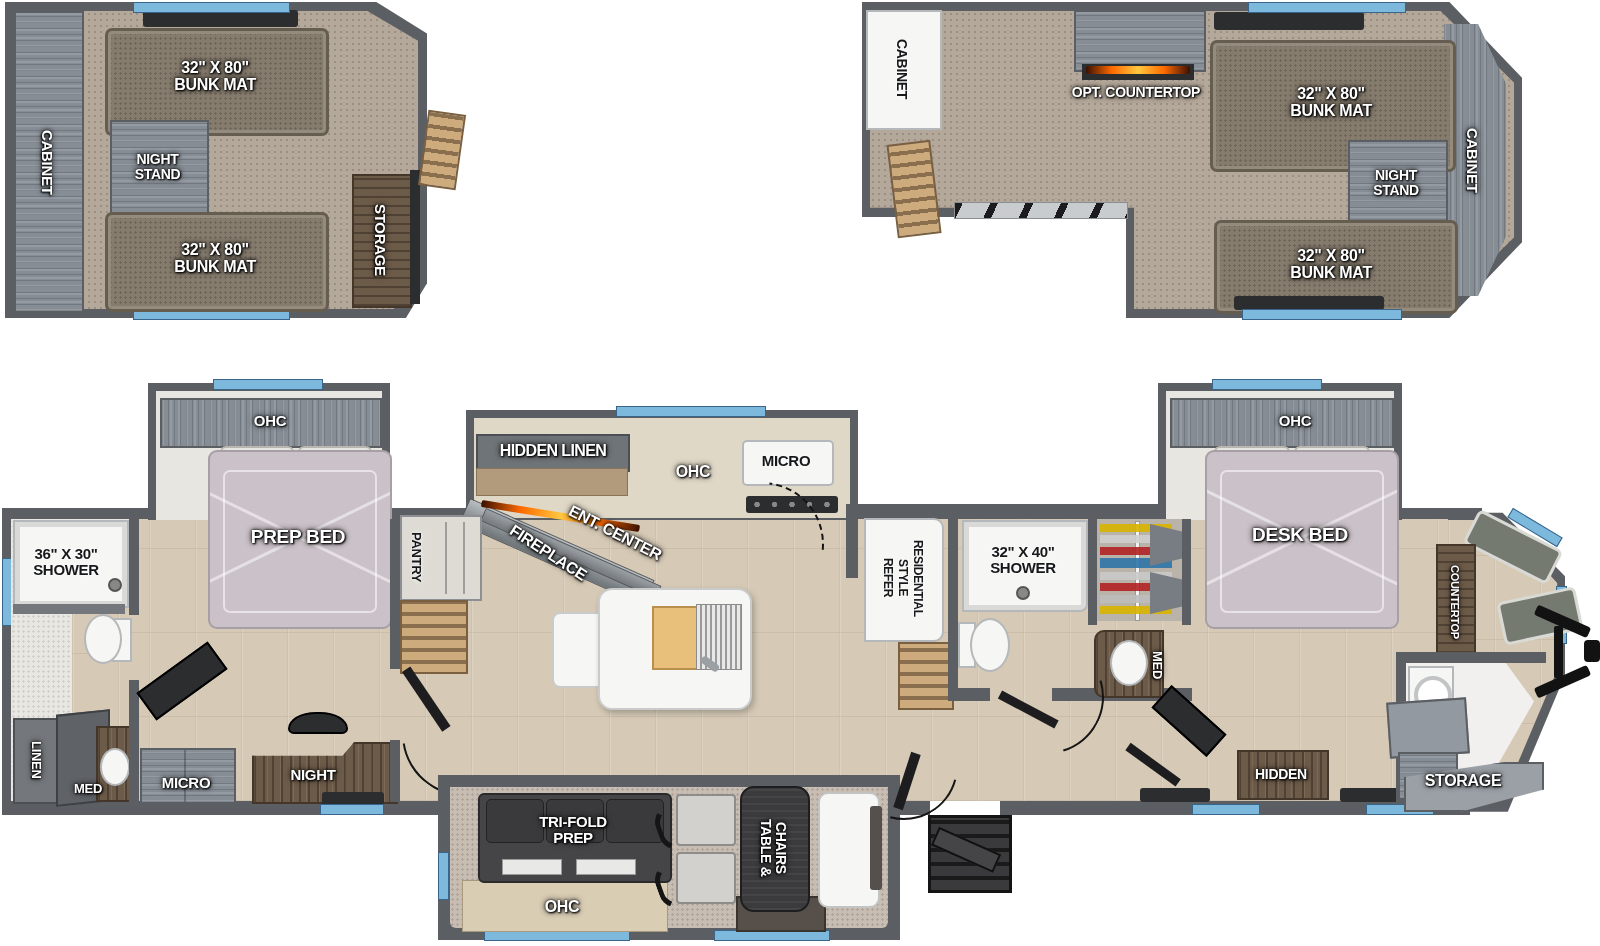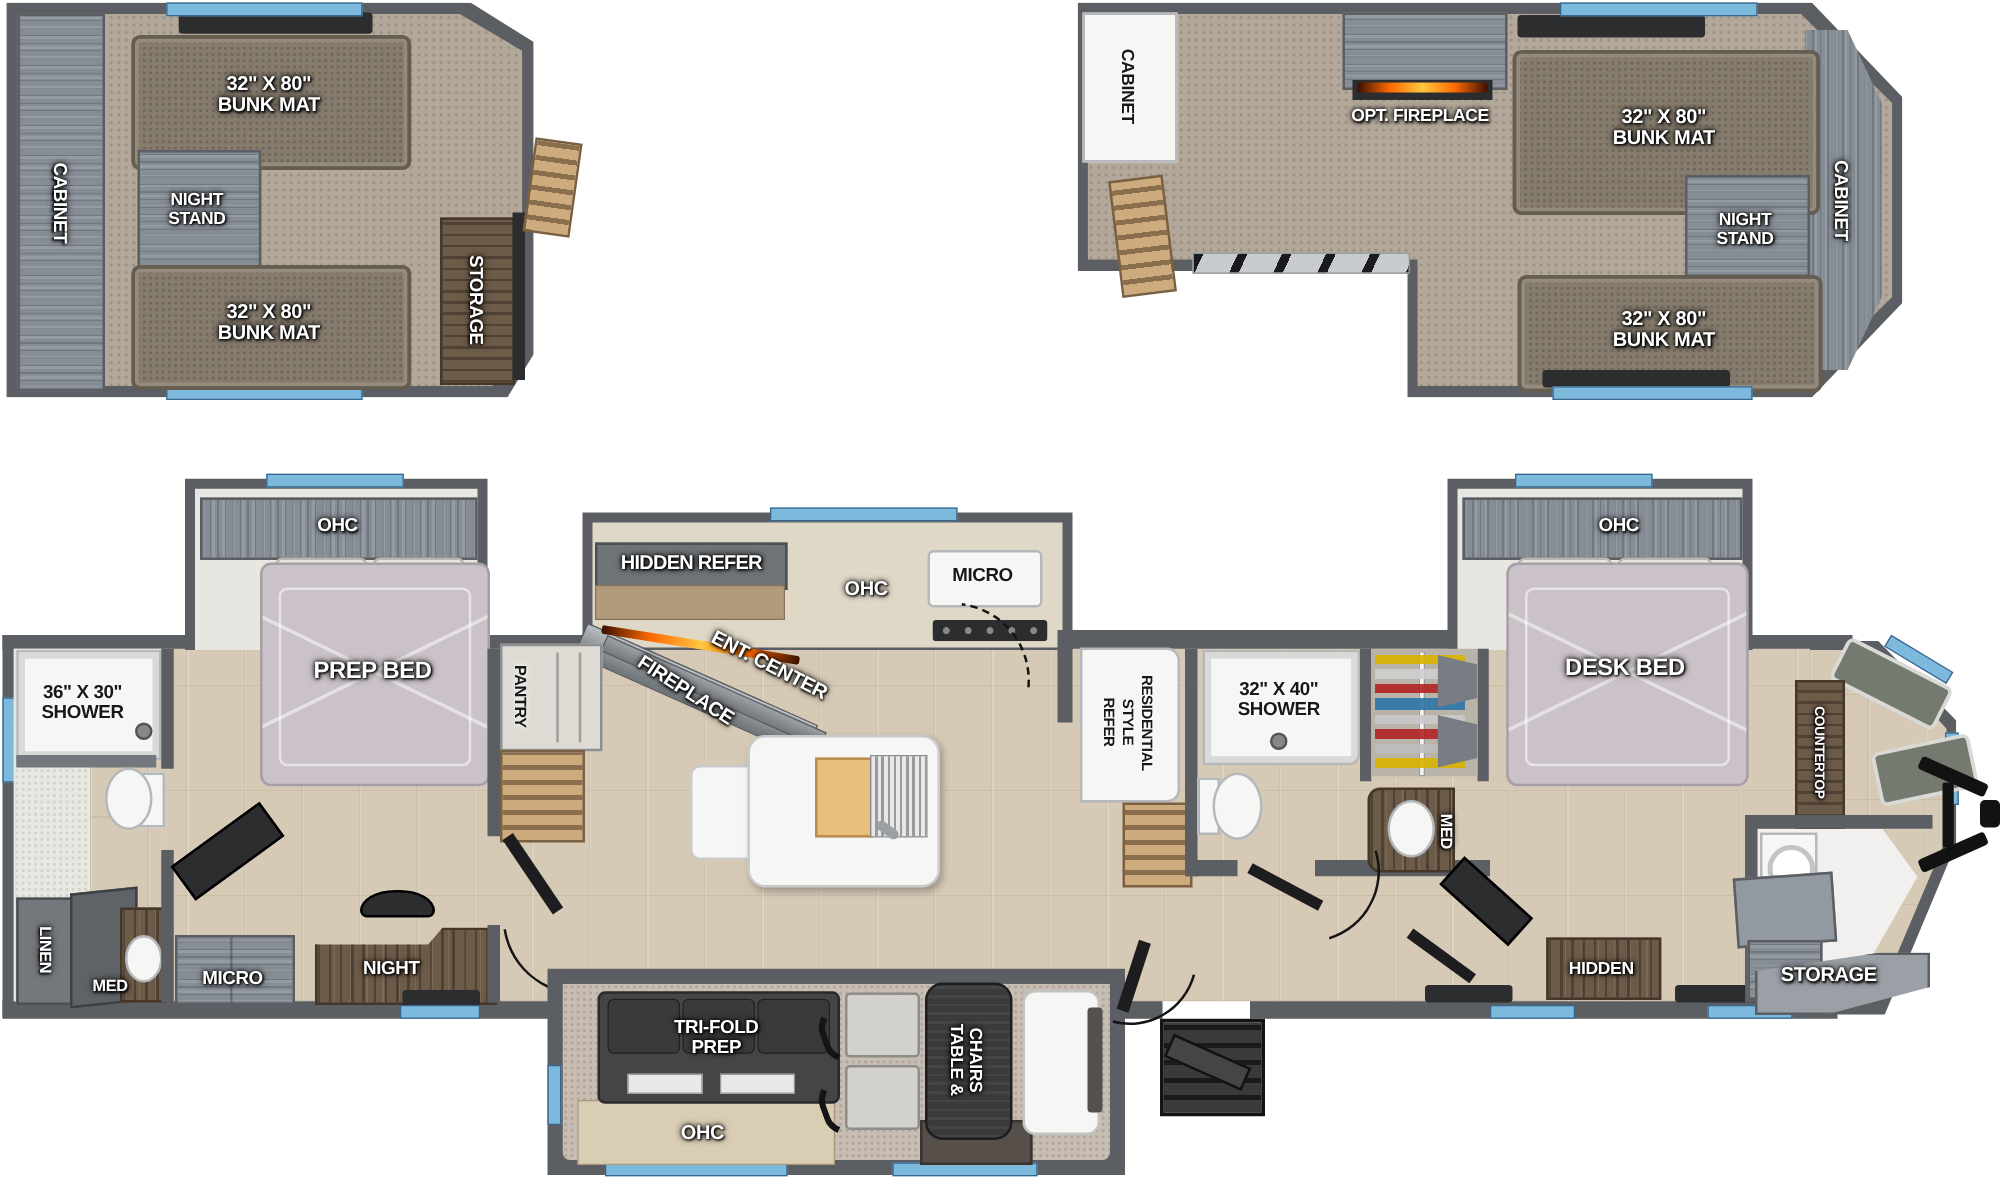--- a/index.html
+++ b/index.html
@@ -95,21 +95,21 @@
     <div class="cp" style="left:14px;top:9px;width:644px;height:298px;
          clip-path:polygon(0 0,88.6% 0,100% 24%,100% 76%,88.6% 100%,41% 100%,41% 66%,0 66%);"></div>
     <div class="gwv" style="left:588px;top:22px;width:62px;height:272px;
          clip-path:polygon(0 0,55% 0,100% 22%,100% 78%,55% 100%,0 100%);border:none;"></div>
     <div class="lb v" style="left:596px;top:88px;width:40px;height:140px;font-size:15px;">CABINET</div>
     <div class="wh" style="left:10px;top:8px;width:72px;height:116px;"></div>
     <div class="ld v" style="left:26px;top:18px;width:40px;height:98px;font-size:14px;">CABINET</div>
     <div class="gw" style="left:218px;top:8px;width:128px;height:58px;"></div>
     <div class="dark" style="left:226px;top:62px;width:112px;height:16px;"></div>
     <div class="fire" style="left:230px;top:64px;width:104px;height:8px;"></div>
-    <div class="lb" style="left:190px;top:78px;width:180px;height:24px;font-size:14px;">OPT. FIREPLACE</div>
+    <div class="lb" style="left:190px;top:78px;width:180px;height:24px;font-size:14px;">OPT. COUNTERTOP</div>
     <div class="dark" style="left:358px;top:10px;width:150px;height:18px;border-radius:3px;"></div>
     <div class="blue" style="left:392px;top:0;width:156px;height:9px;"></div>
     <div class="mat" style="left:354px;top:38px;width:240px;height:126px;"></div>
     <div class="lb" style="left:380px;top:68px;width:190px;height:66px;font-size:16px;">32" X 80"
 BUNK MAT</div>
     <div class="gw" style="left:492px;top:138px;width:96px;height:84px;"></div>
     <div class="lb" style="left:492px;top:148px;width:96px;height:66px;font-size:14px;">NIGHT
 STAND</div>
     <div class="mat" style="left:358px;top:218px;width:238px;height:88px;"></div>
     <div class="lb" style="left:380px;top:230px;width:190px;height:66px;font-size:16px;">32" X 80"
@@ -158,21 +158,21 @@
       <div class="x1" style="transform:rotate(26deg);"></div>
       <div class="x2" style="transform:rotate(-26deg);"></div>
   </div>
   <div class="lb" style="left:1225px;top:520px;width:150px;height:30px;font-size:19px;">DESK BED</div>
 
   <div class="w" style="left:466px;top:410px;width:392px;height:110px;"></div>
   <div class="abs" style="left:474px;top:418px;width:376px;height:100px;background:#e0d8c7;"></div>
   <div class="blue" style="left:616px;top:406px;width:148px;height:9px;"></div>
   <div class="abs" style="left:476px;top:434px;width:150px;height:34px;background:#6f7478;border:2px solid #4c4f53;"></div>
   <div class="abs" style="left:476px;top:468px;width:150px;height:26px;background:#b29a7c;border:1px solid #8a7258;"></div>
-  <div class="lb" style="left:468px;top:434px;width:170px;height:34px;font-size:16px;letter-spacing:-.6px;">HIDDEN REFER</div>
+  <div class="lb" style="left:468px;top:434px;width:170px;height:34px;font-size:16px;letter-spacing:-.6px;">HIDDEN LINEN</div>
   <div class="lb" style="left:648px;top:458px;width:90px;height:28px;font-size:16px;">OHC</div>
   <div class="wh" style="left:742px;top:440px;width:88px;height:42px;border-radius:5px;"></div>
   <div class="ld" style="left:742px;top:446px;width:88px;height:30px;font-size:15px;">MICRO</div>
   <div class="dark" style="left:746px;top:496px;width:92px;height:17px;border-radius:3px;
        background-image:radial-gradient(circle at 12% 50%, #888 2.5px, rgba(0,0,0,0) 3px),radial-gradient(circle at 31% 50%, #888 2.5px, rgba(0,0,0,0) 3px),radial-gradient(circle at 50% 50%, #888 2.5px, rgba(0,0,0,0) 3px),radial-gradient(circle at 69% 50%, #888 2.5px, rgba(0,0,0,0) 3px),radial-gradient(circle at 88% 50%, #888 2.5px, rgba(0,0,0,0) 3px);"></div>
 
   <div class="abs" style="left:470px;top:498px;width:200px;height:26px;transform:rotate(24deg);transform-origin:0 0;
        background:linear-gradient(180deg,#b9bec2,#8a9094 60%,#6d7478);border:1px solid #55595d;"></div>
   <div class="abs" style="left:486px;top:508px;width:190px;height:12px;transform:rotate(24deg);transform-origin:0 0;
        background:linear-gradient(180deg,#9aa0a4,#76797d);border:1px solid #55595d;"></div>

